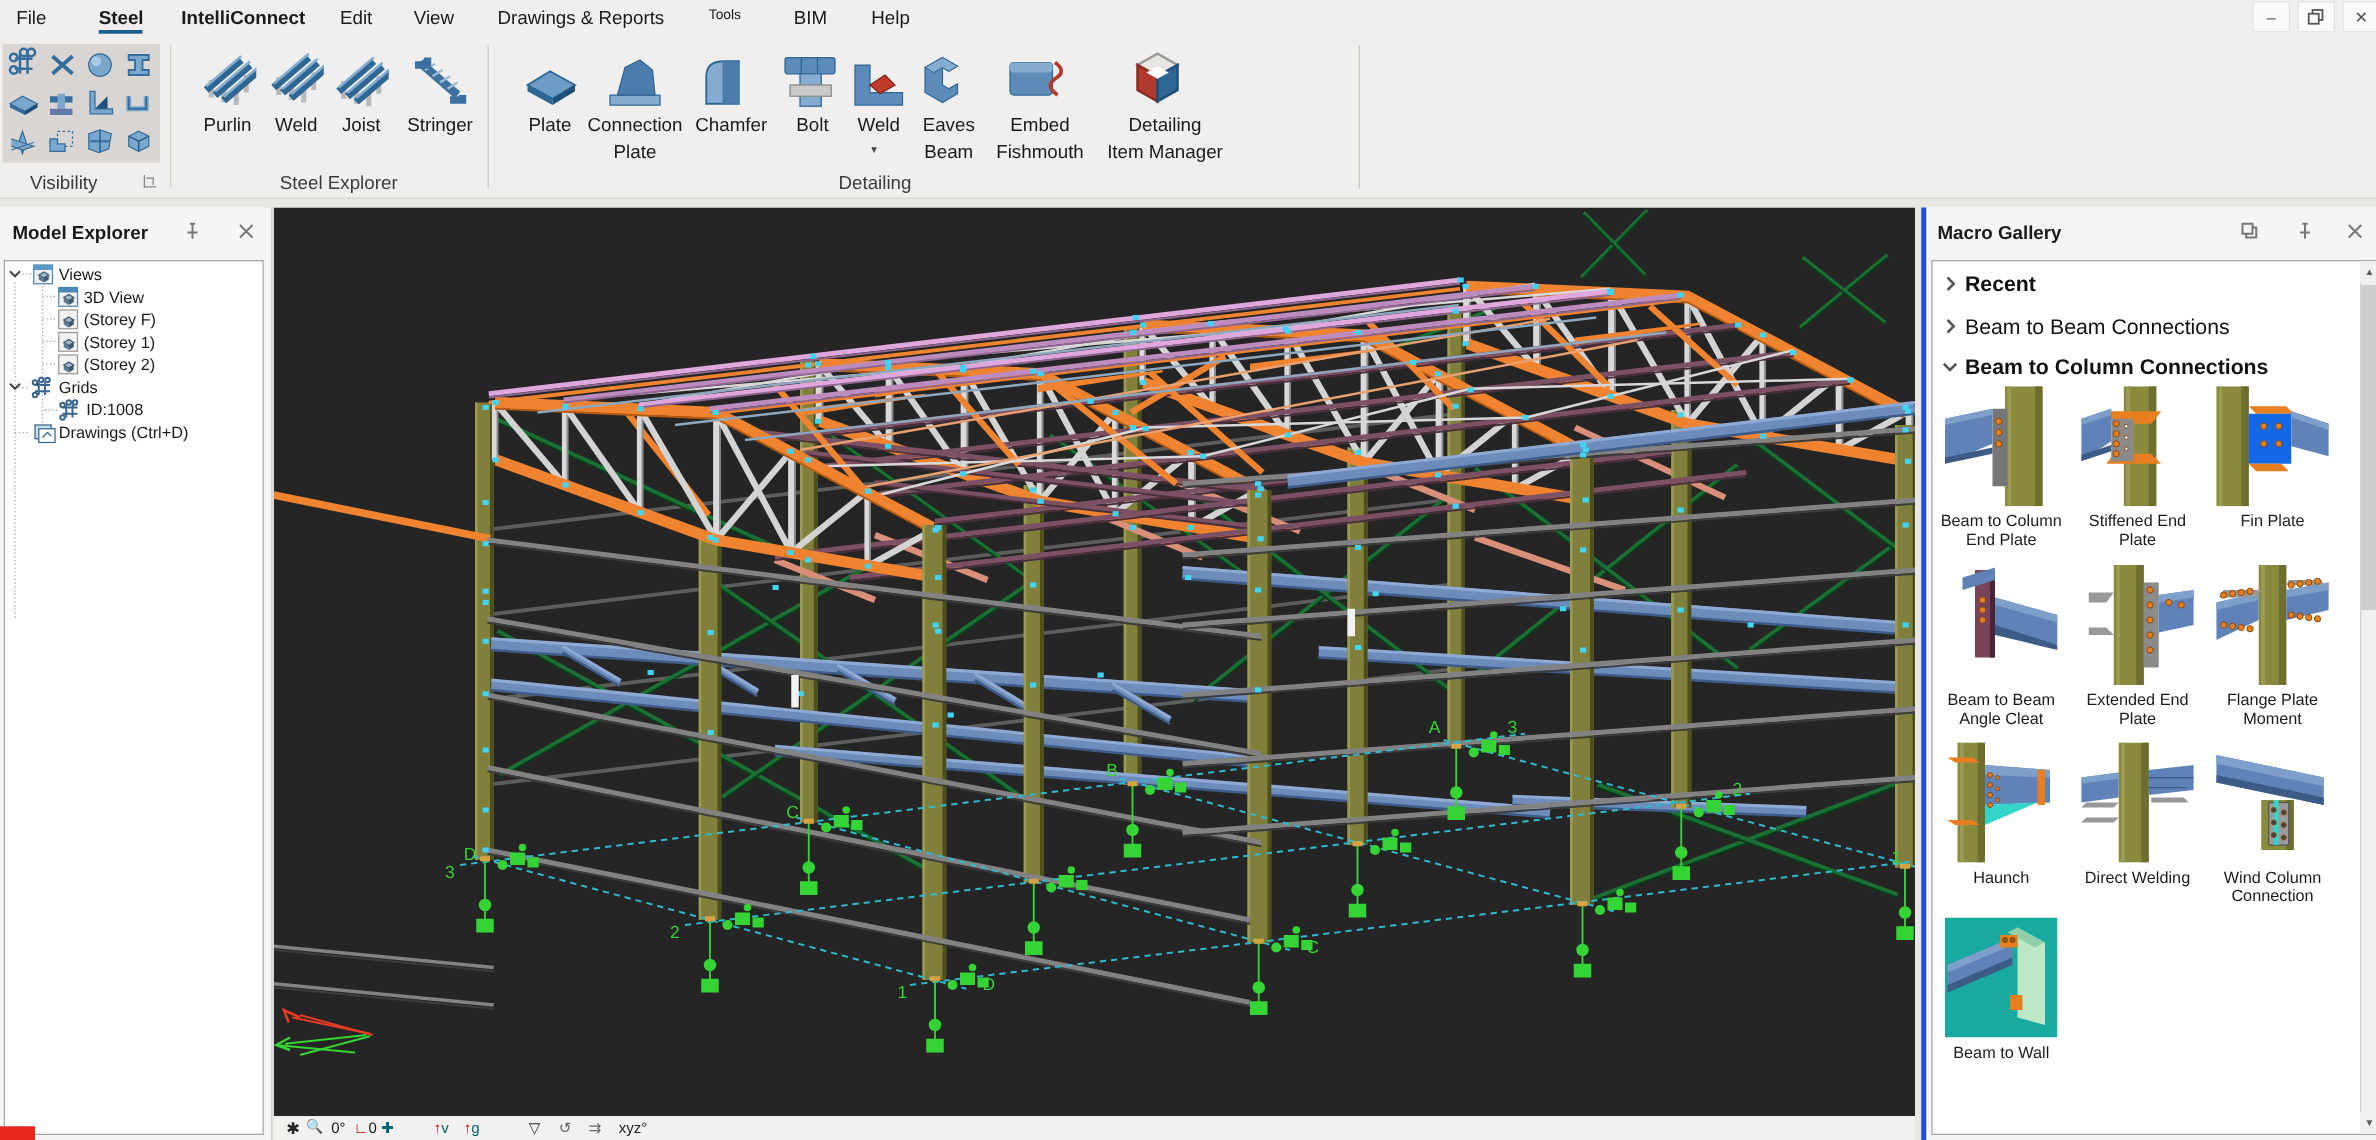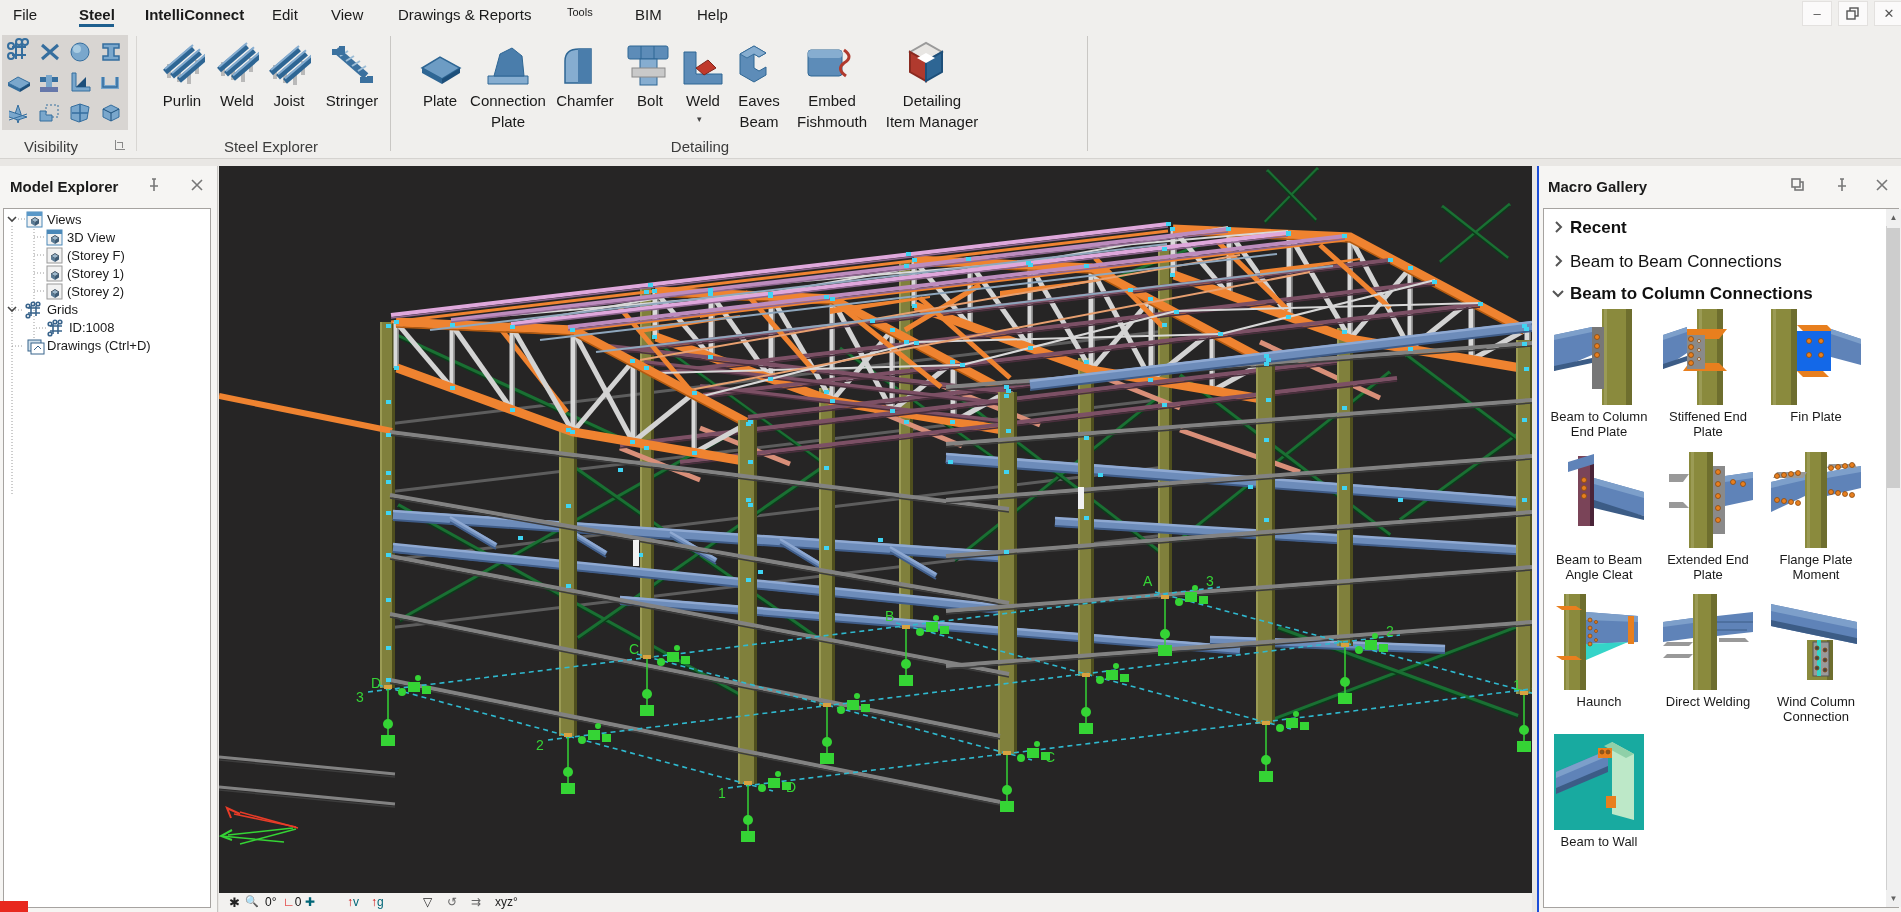--- a/index.html
+++ b/index.html
@@ -792,21 +792,21 @@
       <div class="abs" style="left:46px;top:2px;font-size:12px;color:#111">0°</div>
       <div class="abs" style="left:64px;top:2px;font-size:12px;color:#111"><span style="color:#d00">∟</span>0</div>
       <div class="abs" style="left:86px;top:2px;font-size:12px;color:#067">✚</div>
       <div class="abs" style="left:128px;top:2px;font-size:12px;color:#c00">↑<span style="color:#067">v</span></div>
       <div class="abs" style="left:152px;top:2px;font-size:12px;color:#c00">↑<span style="color:#067">g</span></div>
       <div class="abs" style="left:204px;top:2px;font-size:12px;color:#222">▽</div>
       <div class="abs" style="left:228px;top:2px;font-size:12px;color:#666">↺</div>
       <div class="abs" style="left:252px;top:2px;font-size:12px;color:#666">⇉</div>
       <div class="abs" style="left:276px;top:2px;font-size:12px;color:#222">xyz°</div>
     </div>
-    <div class="abs" style="left:1537px;top:166px;width:364px;height:746px;background:#f6f5f3;border-left:2px solid #1d4ed8">
+    <div class="abs" style="left:1537px;top:166px;width:364px;height:746px;background:#f6f5f3;border-left:4px solid #1d4ed8">
       <div class="abs" style="left:9px;top:12px;font-size:15px;font-weight:bold;color:#1a1a1a">Macro Gallery</div>
       <svg class="abs" style="left:250px;top:10px" width="105" height="20" viewBox="0 0 105 20" xmlns="http://www.w3.org/2000/svg">
         <g stroke="#777" stroke-width="1.6" fill="none">
           <rect x="6" y="6" width="8" height="8"></rect>
           <rect x="3" y="3" width="8" height="8" fill="#f6f5f3"></rect>
           <path d="M53 3 v7 M49 10 h8 M53 10 v5 M51 3 h4"></path>
           <path d="M88 4 l10 10 M98 4 l-10 10"></path>
         </g>
       </svg>
       <div class="abs" style="left:4px;top:42px;width:356px;height:700px;background:#fff;border:1px solid #a6a3a0"></div>

